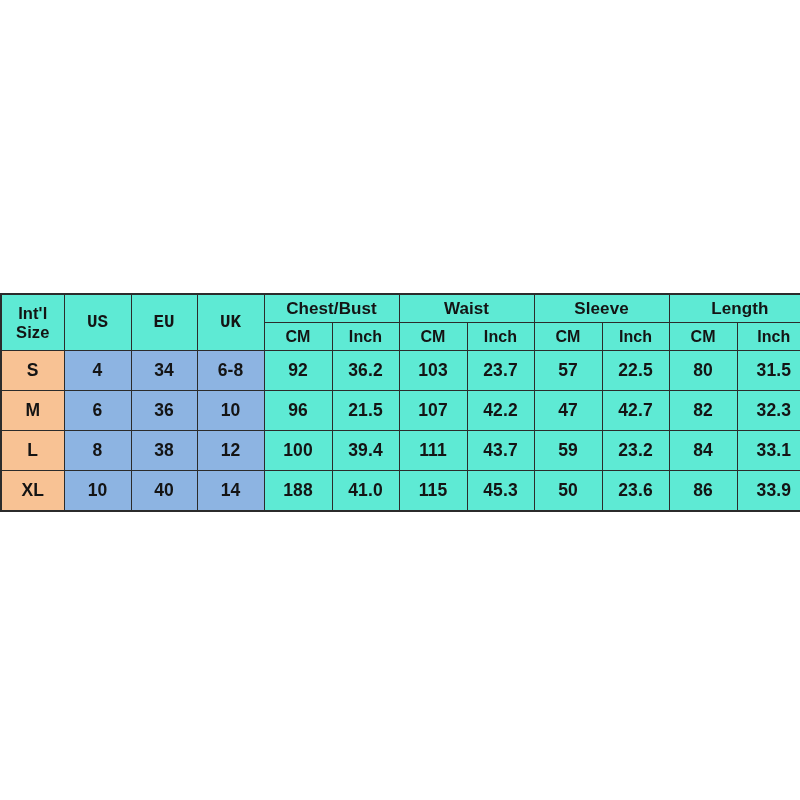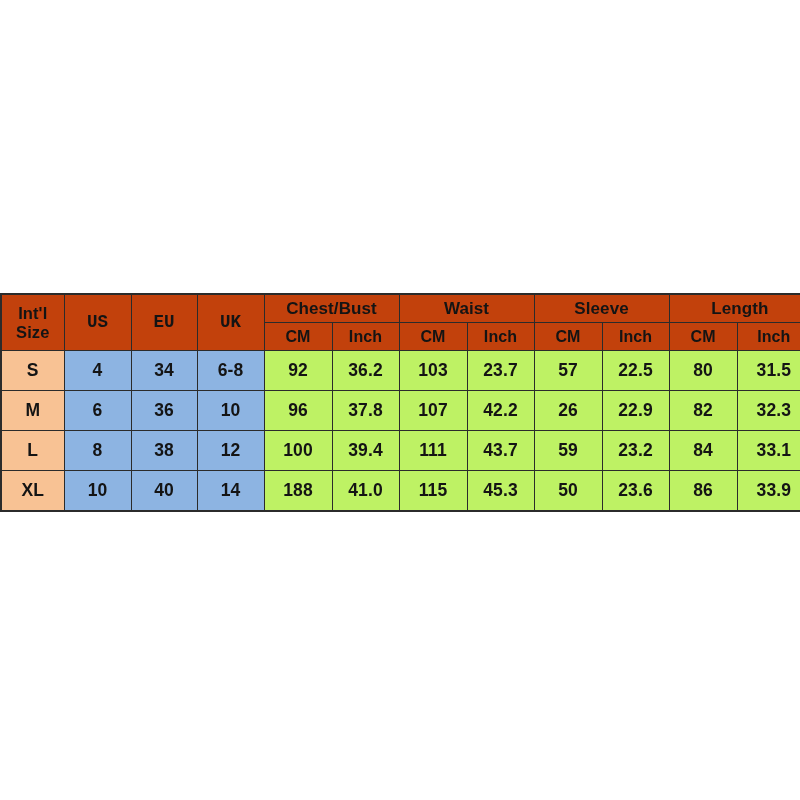--- a/index.html
+++ b/index.html
@@ -39,21 +39,21 @@
     vertical-align: middle;
     font-weight: bold;
     color: #141414;
     padding: 0;
     line-height: 1.12;
     letter-spacing: 0.1px;
   }
 
   
   thead th {
-    background: #c2410c;
+    background: #5eead4;
     font-size: 17px;
     height: 27px;
   }
   th.grp {
     font-size: 17px;
     margin-left: 23px;
   }
   th.sub {
     font-size: 16px;
     margin-top: 37px;
@@ -67,21 +67,21 @@
   }
   th.single {
     font-size: 17.5px;
     font-family: Liberation Mono, monospace;
   }
 
   
   tbody td {
     height: 39px;
     font-size: 17.5px;
-    background: #bef264;
+    background: #5eead4;
   }
   td.size-cell {
     background: #f8c294;
     font-size: 17.5px;
   }
   td.region-cell {
     background: #8db4e2;
     font-size: 17.5px;
   }
 </style>
@@ -145,25 +145,25 @@
         <td>22.5</td>
         <td>80</td>
         <td>31.5</td>
       </tr>
       <tr>
         <td class="size-cell">M</td>
         <td class="region-cell">6</td>
         <td class="region-cell">36</td>
         <td class="region-cell">10</td>
         <td>96</td>
-        <td>37.8</td>
+        <td>21.5</td>
         <td>107</td>
         <td>42.2</td>
-        <td>26</td>
-        <td>22.9</td>
+        <td>47</td>
+        <td>42.7</td>
         <td>82</td>
         <td>32.3</td>
       </tr>
       <tr>
         <td class="size-cell">L</td>
         <td class="region-cell">8</td>
         <td class="region-cell">38</td>
         <td class="region-cell">12</td>
         <td>100</td>
         <td>39.4</td>

